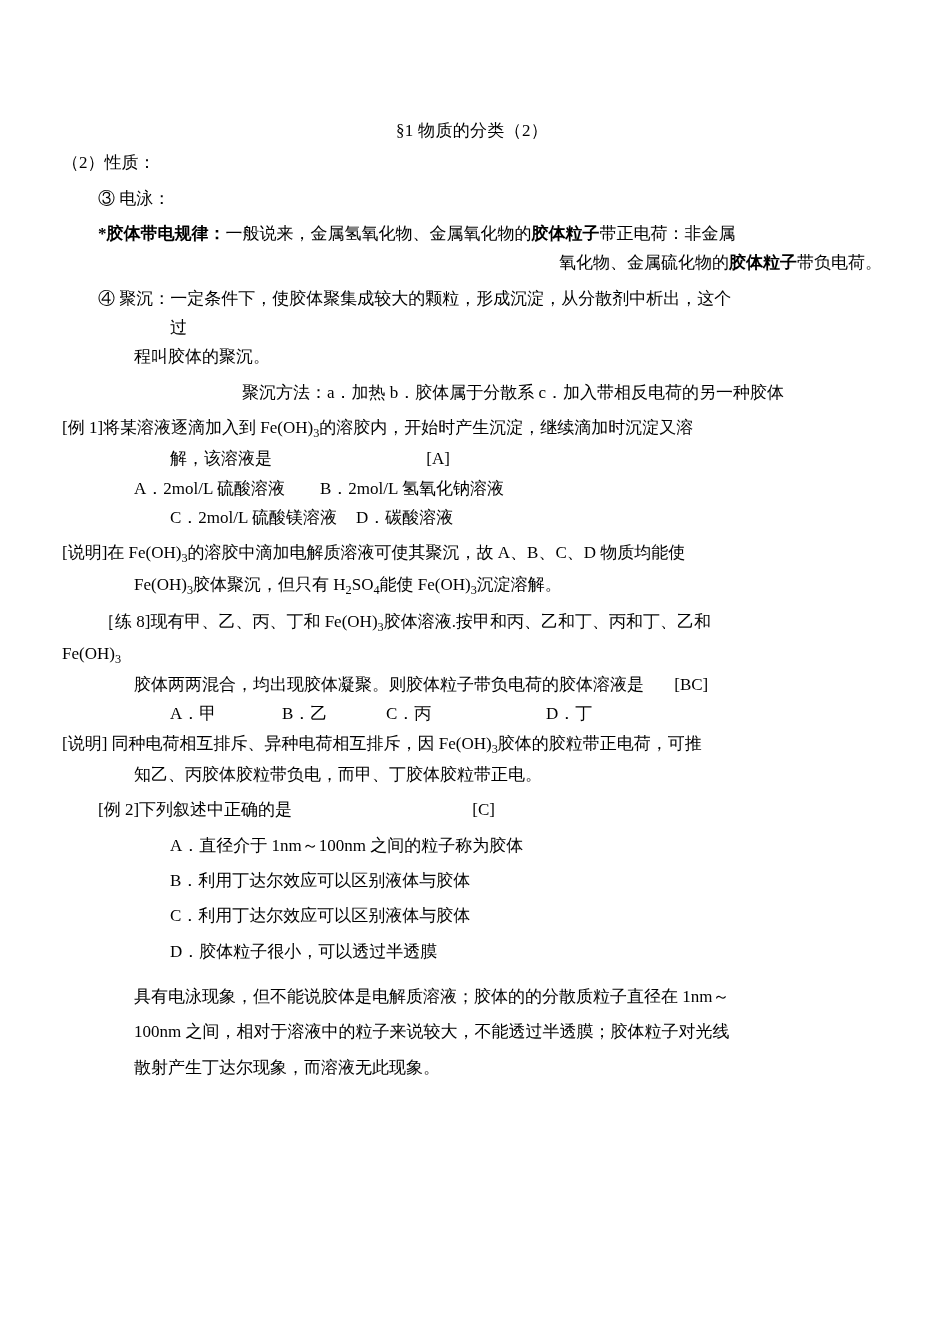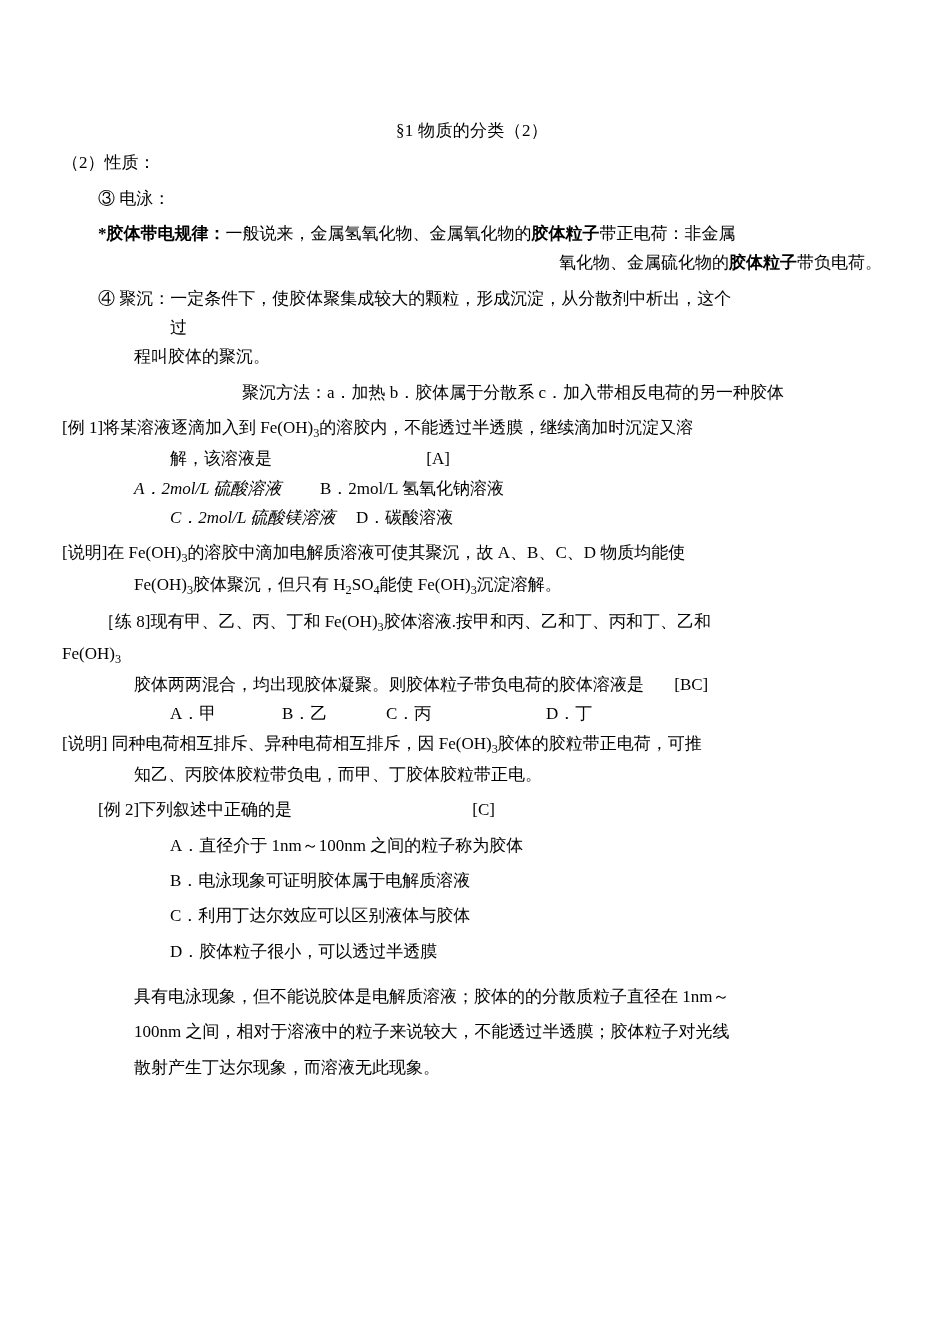--- a/index.html
+++ b/index.html
@@ -42,21 +42,21 @@
   .ind6 { padding-left: 180px; }
   .b { font-weight: bold; }
   .sub {
     font-size: 0.72em;
     vertical-align: sub;
   }
   .gap-sm { height: 6px; }
   .gap-md { height: 10px; }
   .ans { display: inline-block; }
   .opts span { display: inline-block; }
-  .o1 { min-width: 186px; font-style: italic; }
+  .o1 { min-width: 186px; }
   .o2 { min-width: 186px; }
 </style>
 </head>
 <body>
 
 <div class="page">
 
   <div class="title">§1 物质的分类（2）</div>
 
   <p class="line ind1">（2）性质：</p>
@@ -81,21 +81,21 @@
   <p class="line ind4">过</p>
   <p class="line ind3">程叫胶体的聚沉。</p>
 
   <div class="gap-sm"></div>
 
   <p class="line ind6">聚沉方法：a．加热 b．胶体属于分散系 c．加入带相反电荷的另一种胶体</p>
 
   <div class="gap-sm"></div>
 
   <p class="line ind1">
-    <span>[例 1]将某溶液逐滴加入到 Fe(OH)</span><span class="sub">3</span><span>的溶胶内，不能透过半透膜，继续滴加时沉淀又溶</span>
+    <span>[例 1]将某溶液逐滴加入到 Fe(OH)</span><span class="sub">3</span><span>的溶胶内，开始时产生沉淀，继续滴加时沉淀又溶</span>
   </p>
 
   <p class="line ind4">
     <span>解，该溶液是</span>
     <span style="display:inline-block;width:150px"></span><span class="ans">[A]</span>
   </p>
 
   <p class="line ind3 opts">
     <span class="o1">A．2mol/L 硫酸溶液</span><span class="o2">B．2mol/L 氢氧化钠溶液</span>
   </p>
@@ -143,21 +143,21 @@
 
   <p class="line ind2">
     <span>[例 2]下列叙述中正确的是</span>
     <span style="display:inline-block;width:176px"></span><span class="ans">[C]</span>
   </p>
 
   <div class="gap-sm"></div>
 
   <p class="line ind4">A．直径介于 1nm～100nm 之间的粒子称为胶体</p>
   <div class="gap-sm"></div>
-  <p class="line ind4">B．电泳现象可证明胶体属于电解质溶液</p>
+  <p class="line ind4">B．利用丁达尔效应可以区别液体与胶体</p>
   <div class="gap-sm"></div>
   <p class="line ind4">C．利用丁达尔效应可以区别液体与胶体</p>
   <div class="gap-sm"></div>
   <p class="line ind4">D．胶体粒子很小，可以透过半透膜</p>
 
   <div class="gap-md"></div>
 
   <div class="gap-sm"></div>
   <p class="line ind3">具有电泳现象，但不能说胶体是电解质溶液；胶体的的分散质粒子直径在 1nm～</p>
   <div class="gap-sm"></div>

